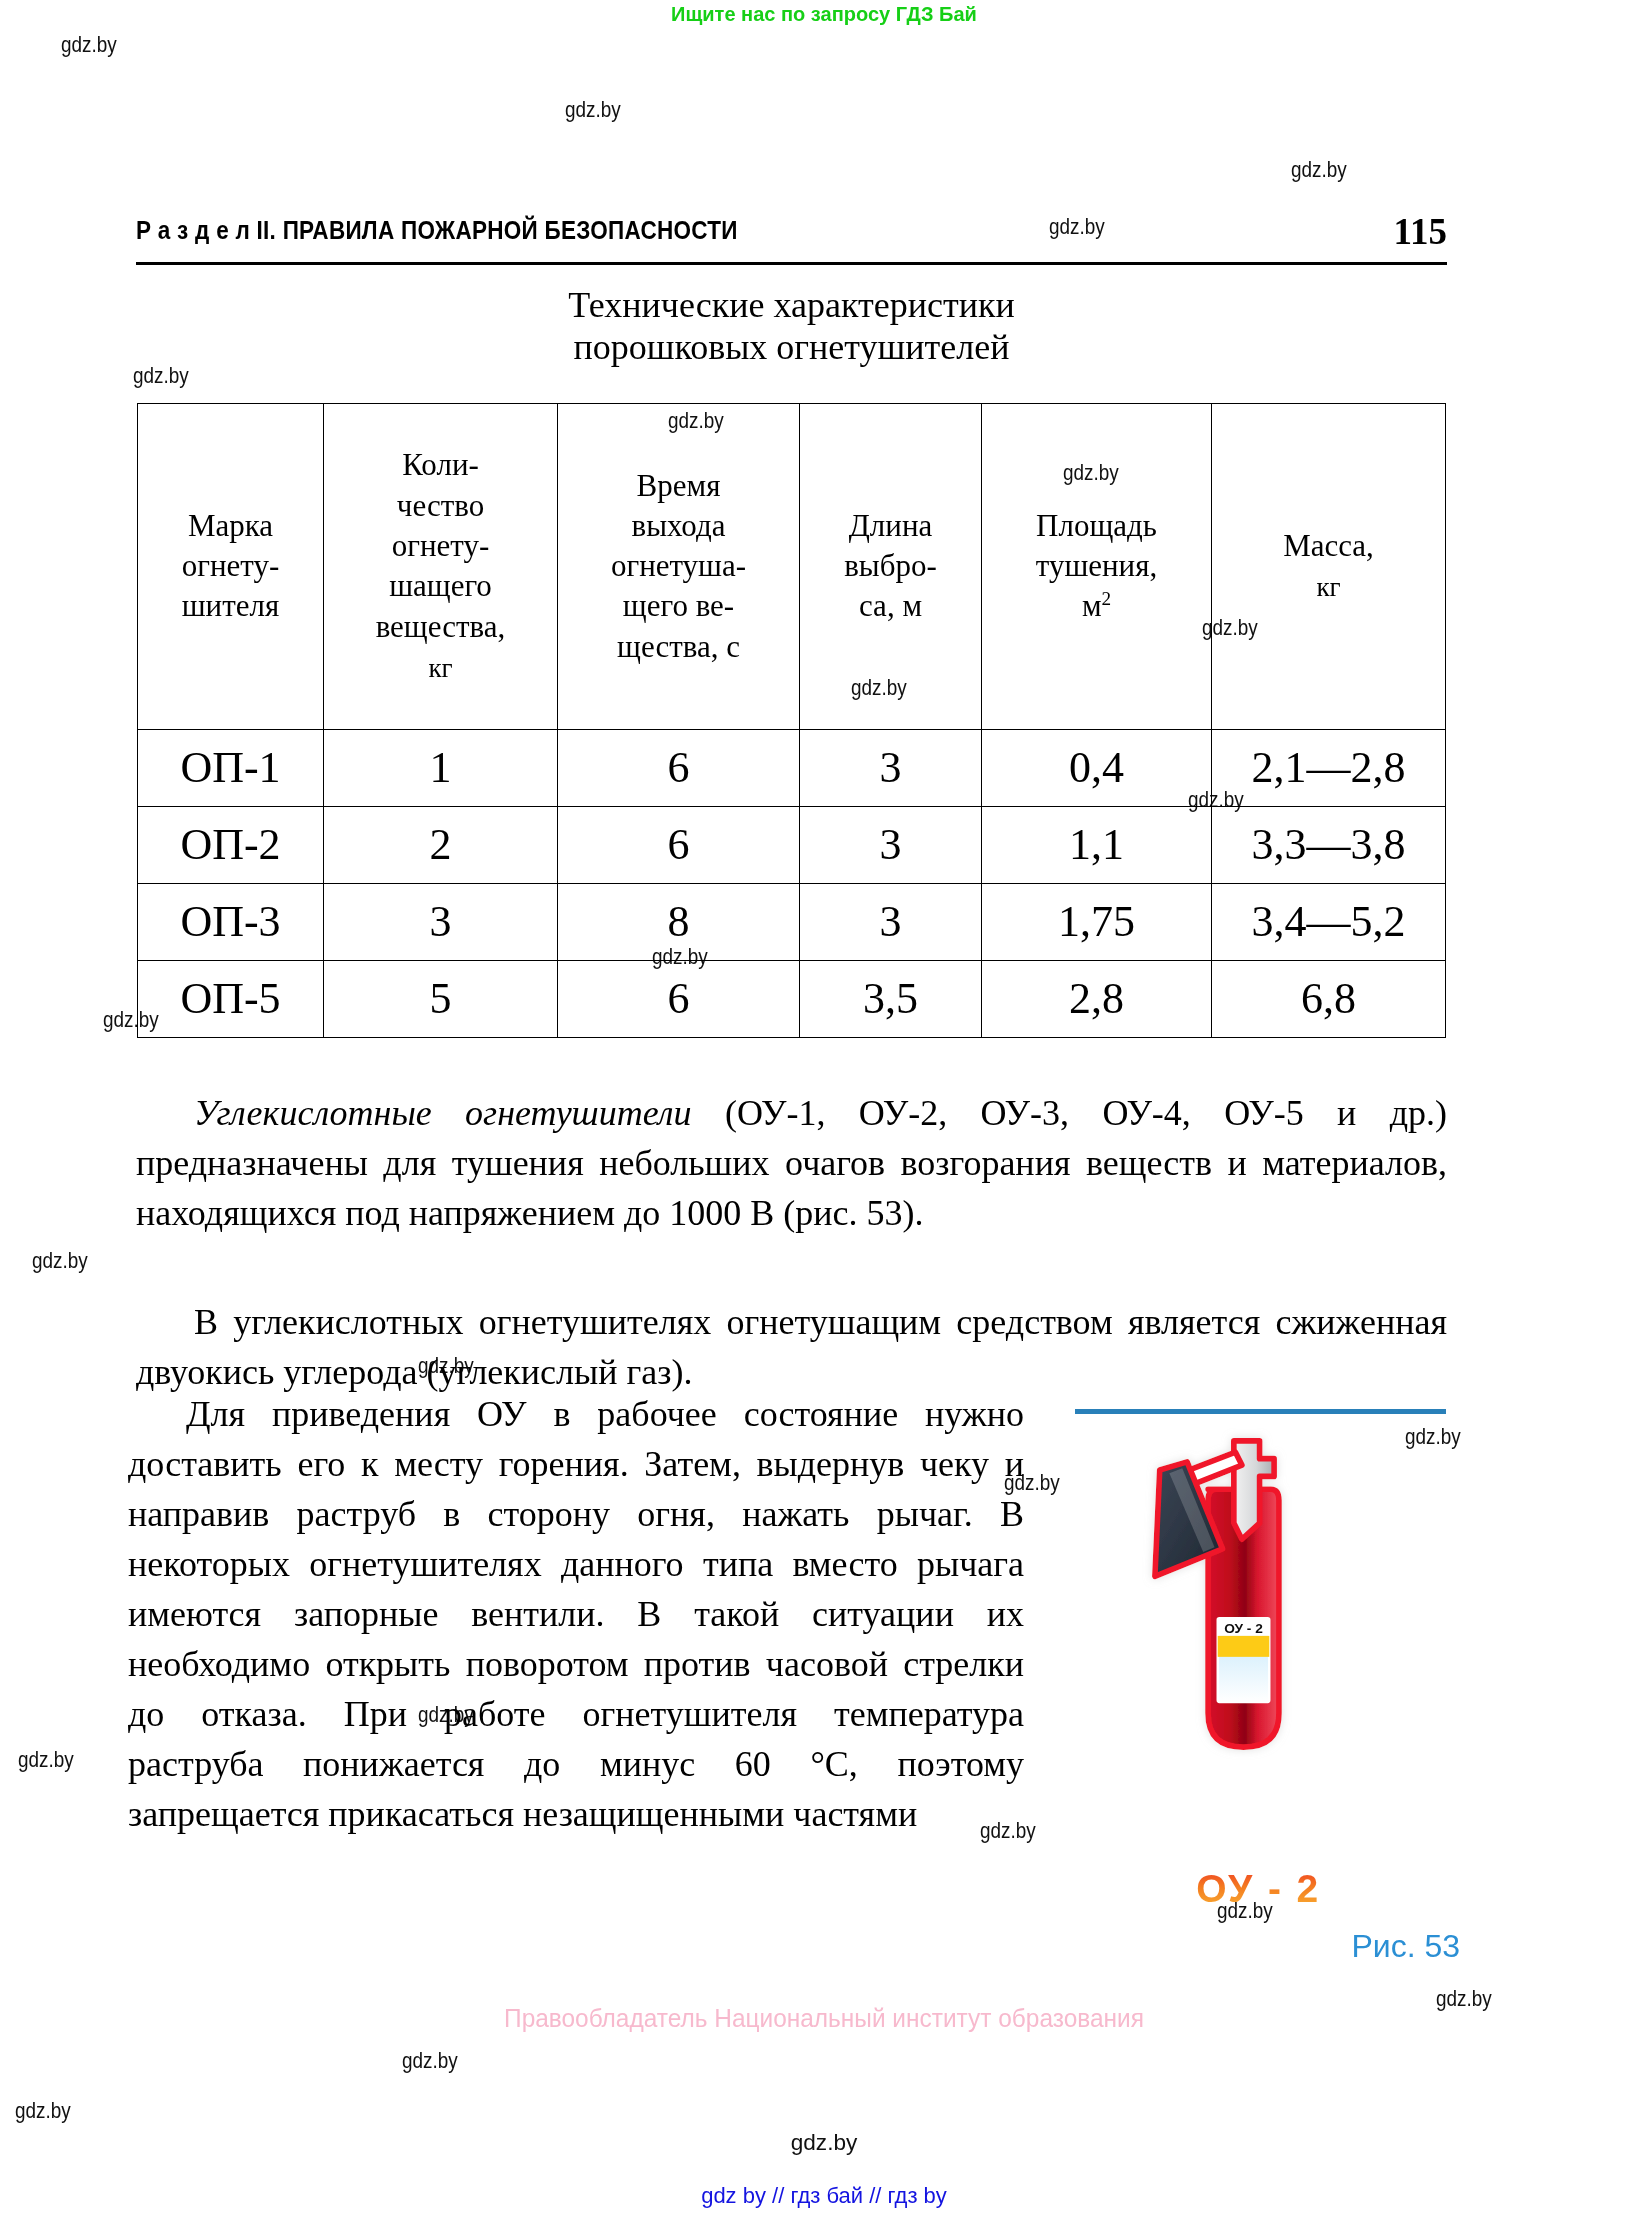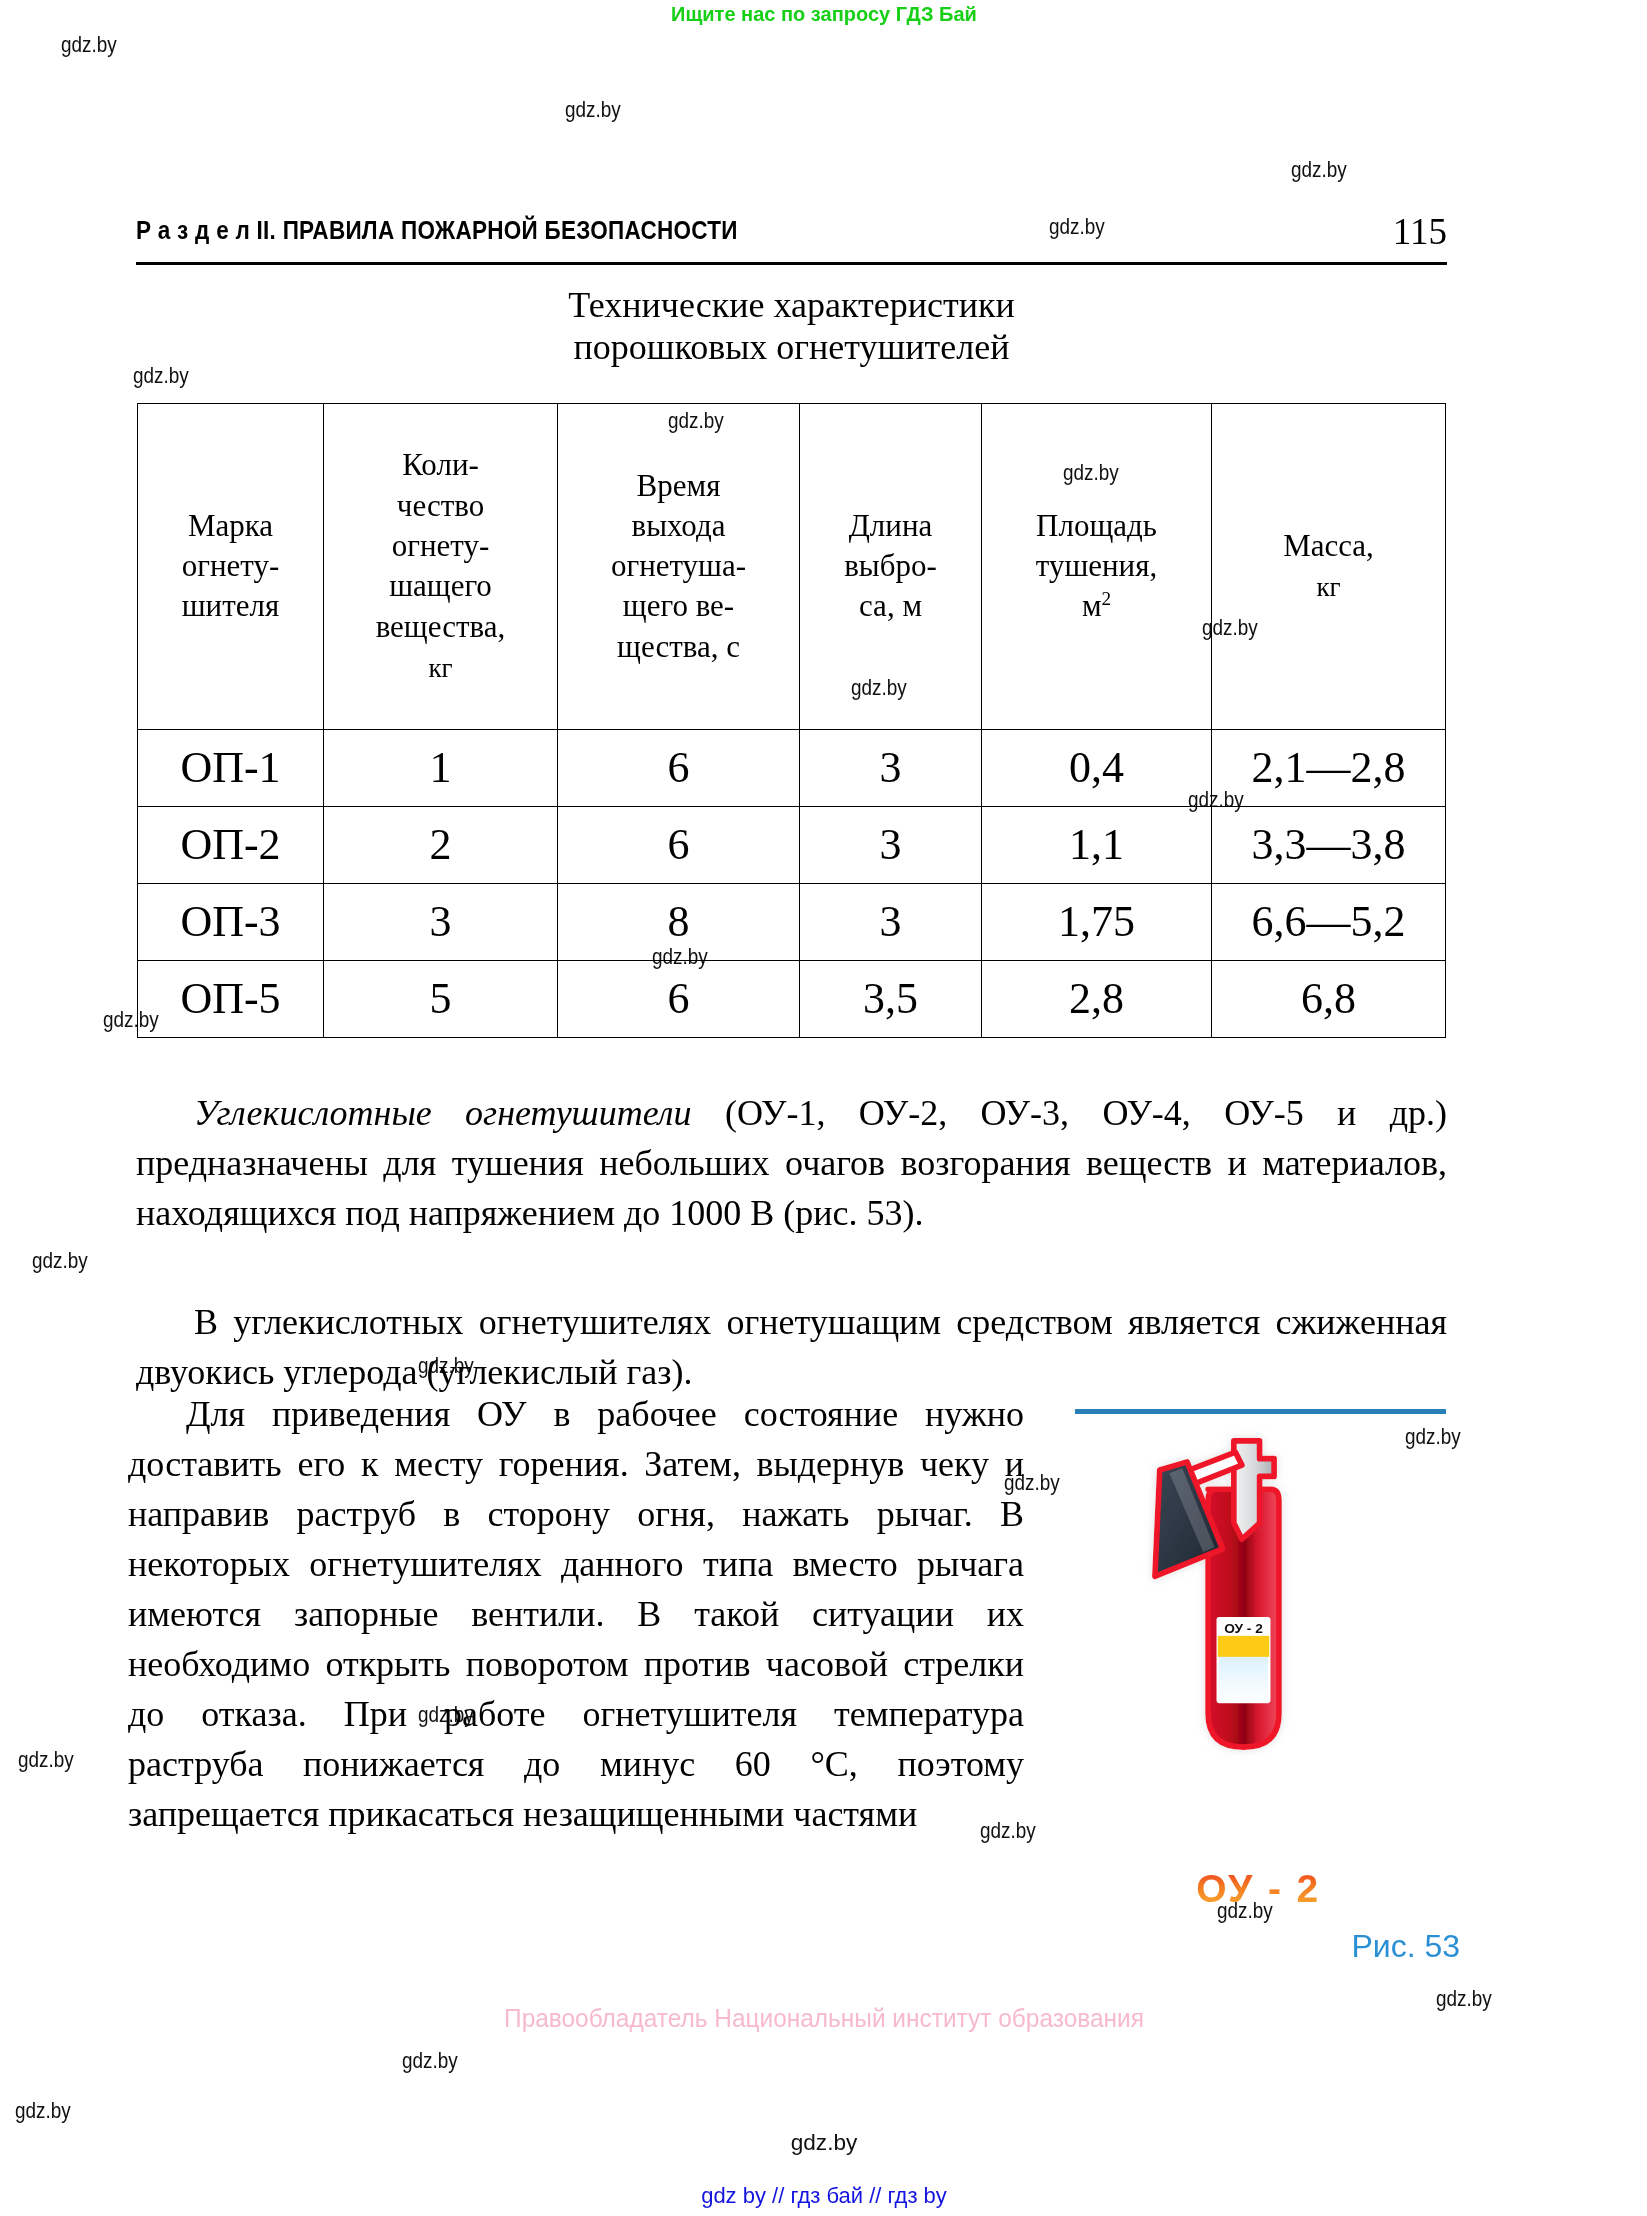--- a/index.html
+++ b/index.html
@@ -65,20 +65,21 @@
     transform: scaleX(0.9);
     transform-origin: left top;
   }
   .runhead-page {
     position: absolute;
     right: 0;
     top: -6.5px;
     font-family: "Liberation Serif", serif;
     font-size: 37px;
     color: #000;
+    font-weight: bold;
   }
   .runhead-rule {
     position: absolute;
     left: 136px;
     top: 262px;
     width: 1311px;
     height: 3.2px;
     background: #000;
   }
 
@@ -342,21 +343,21 @@
         <td>3</td>
         <td>1,1</td>
         <td>3,3—3,8</td>
       </tr>
       <tr>
         <td>ОП-3</td>
         <td>3</td>
         <td>8</td>
         <td>3</td>
         <td>1,75</td>
-        <td>6,6—5,2</td>
+        <td>3,4—5,2</td>
       </tr>
       <tr>
         <td>ОП-5</td>
         <td>5</td>
         <td>6</td>
         <td>3,5</td>
         <td>2,8</td>
         <td>6,8</td>
       </tr>
     </tbody>

